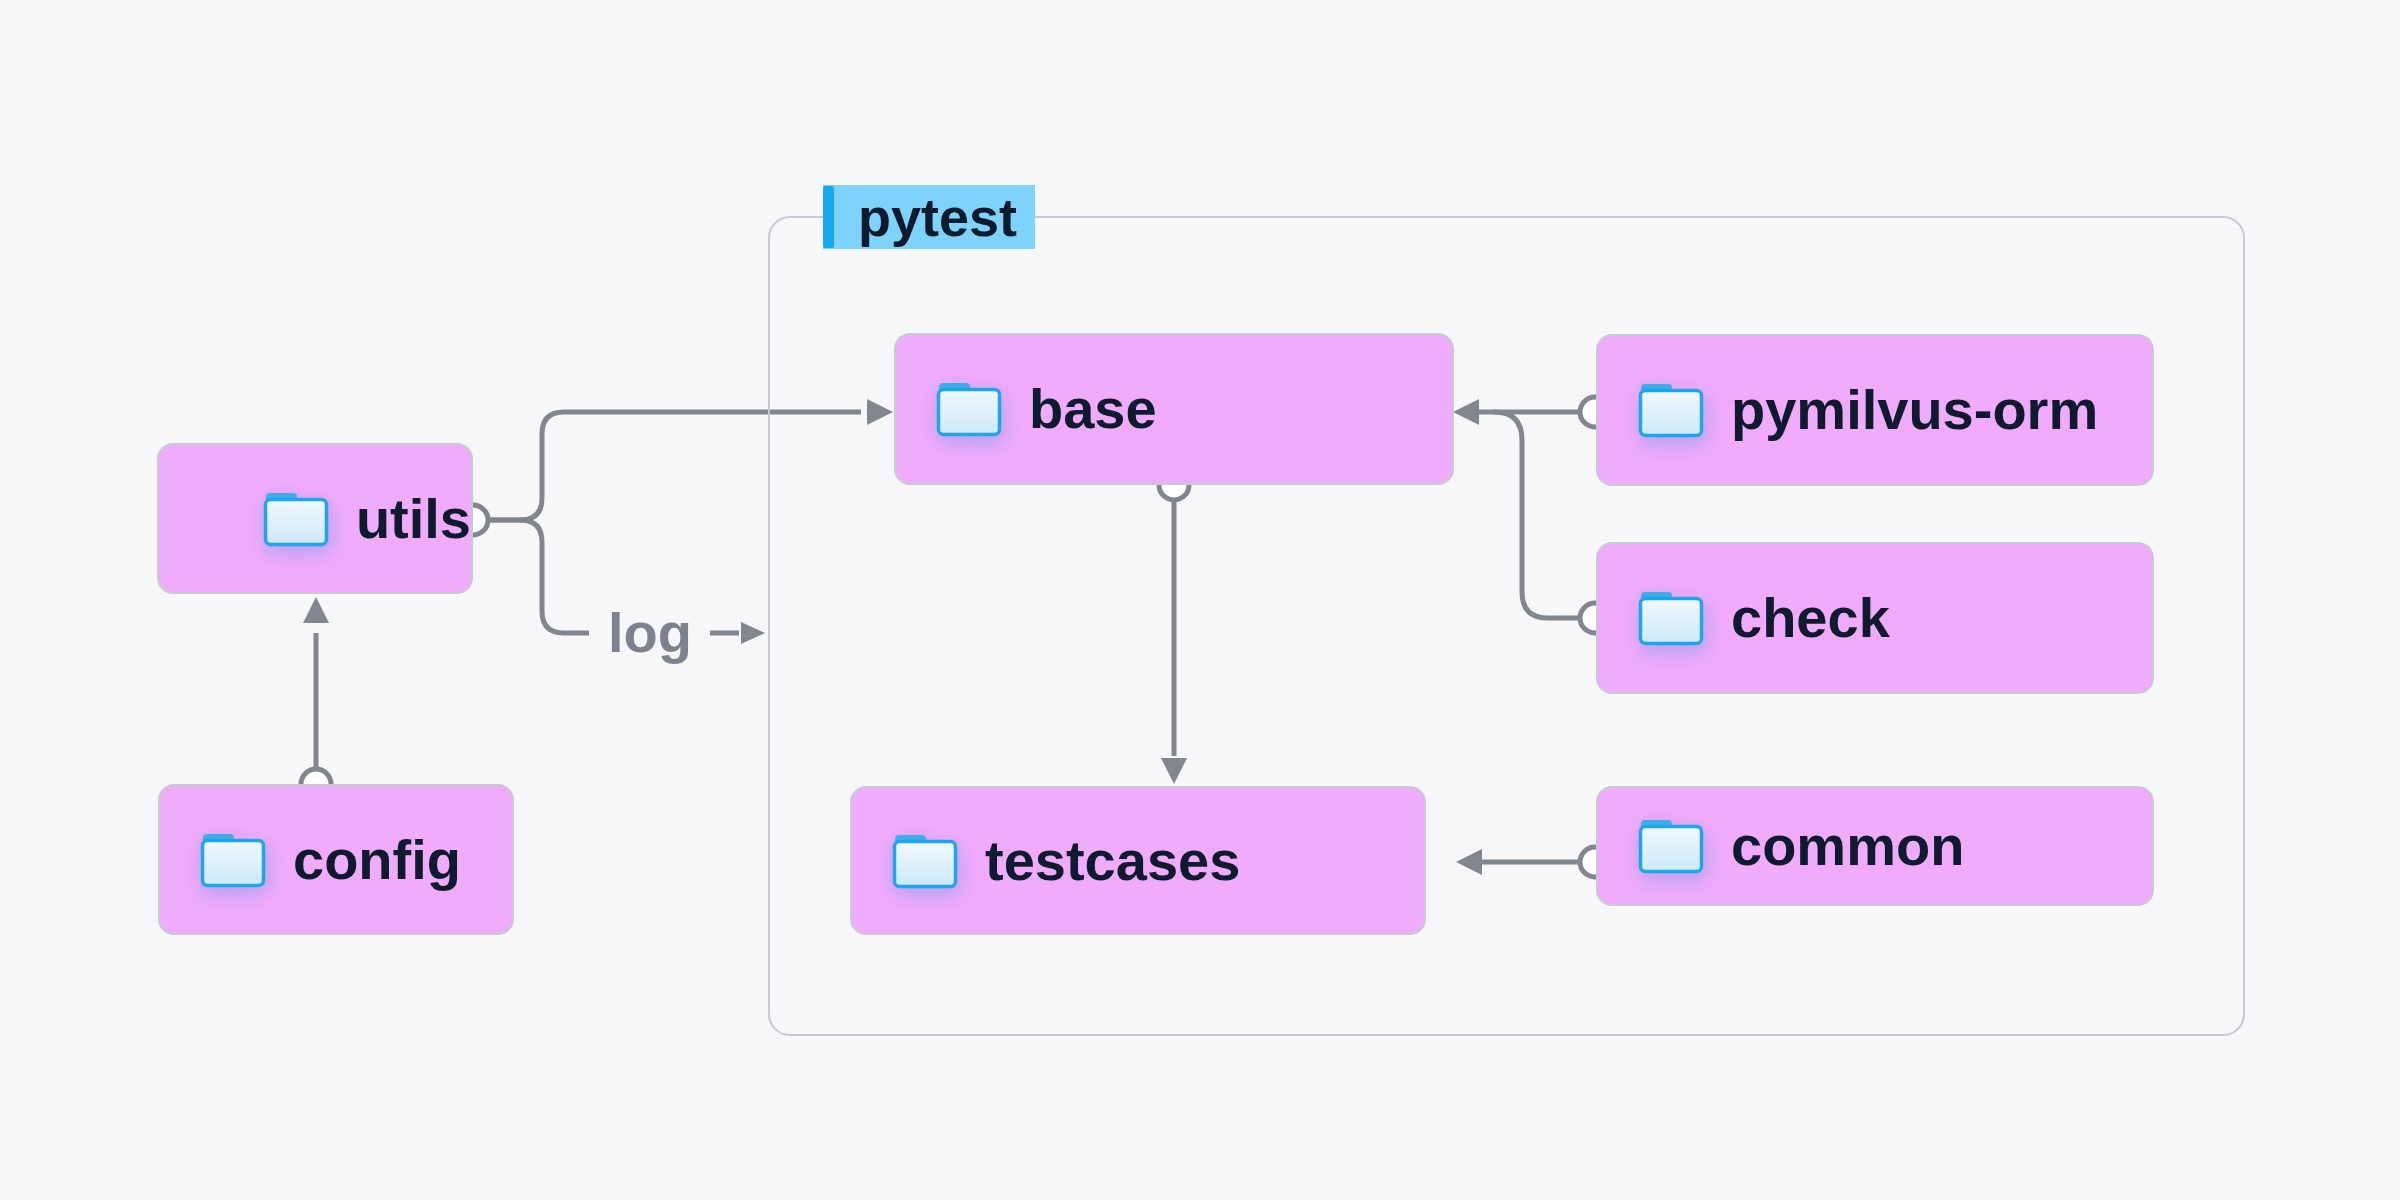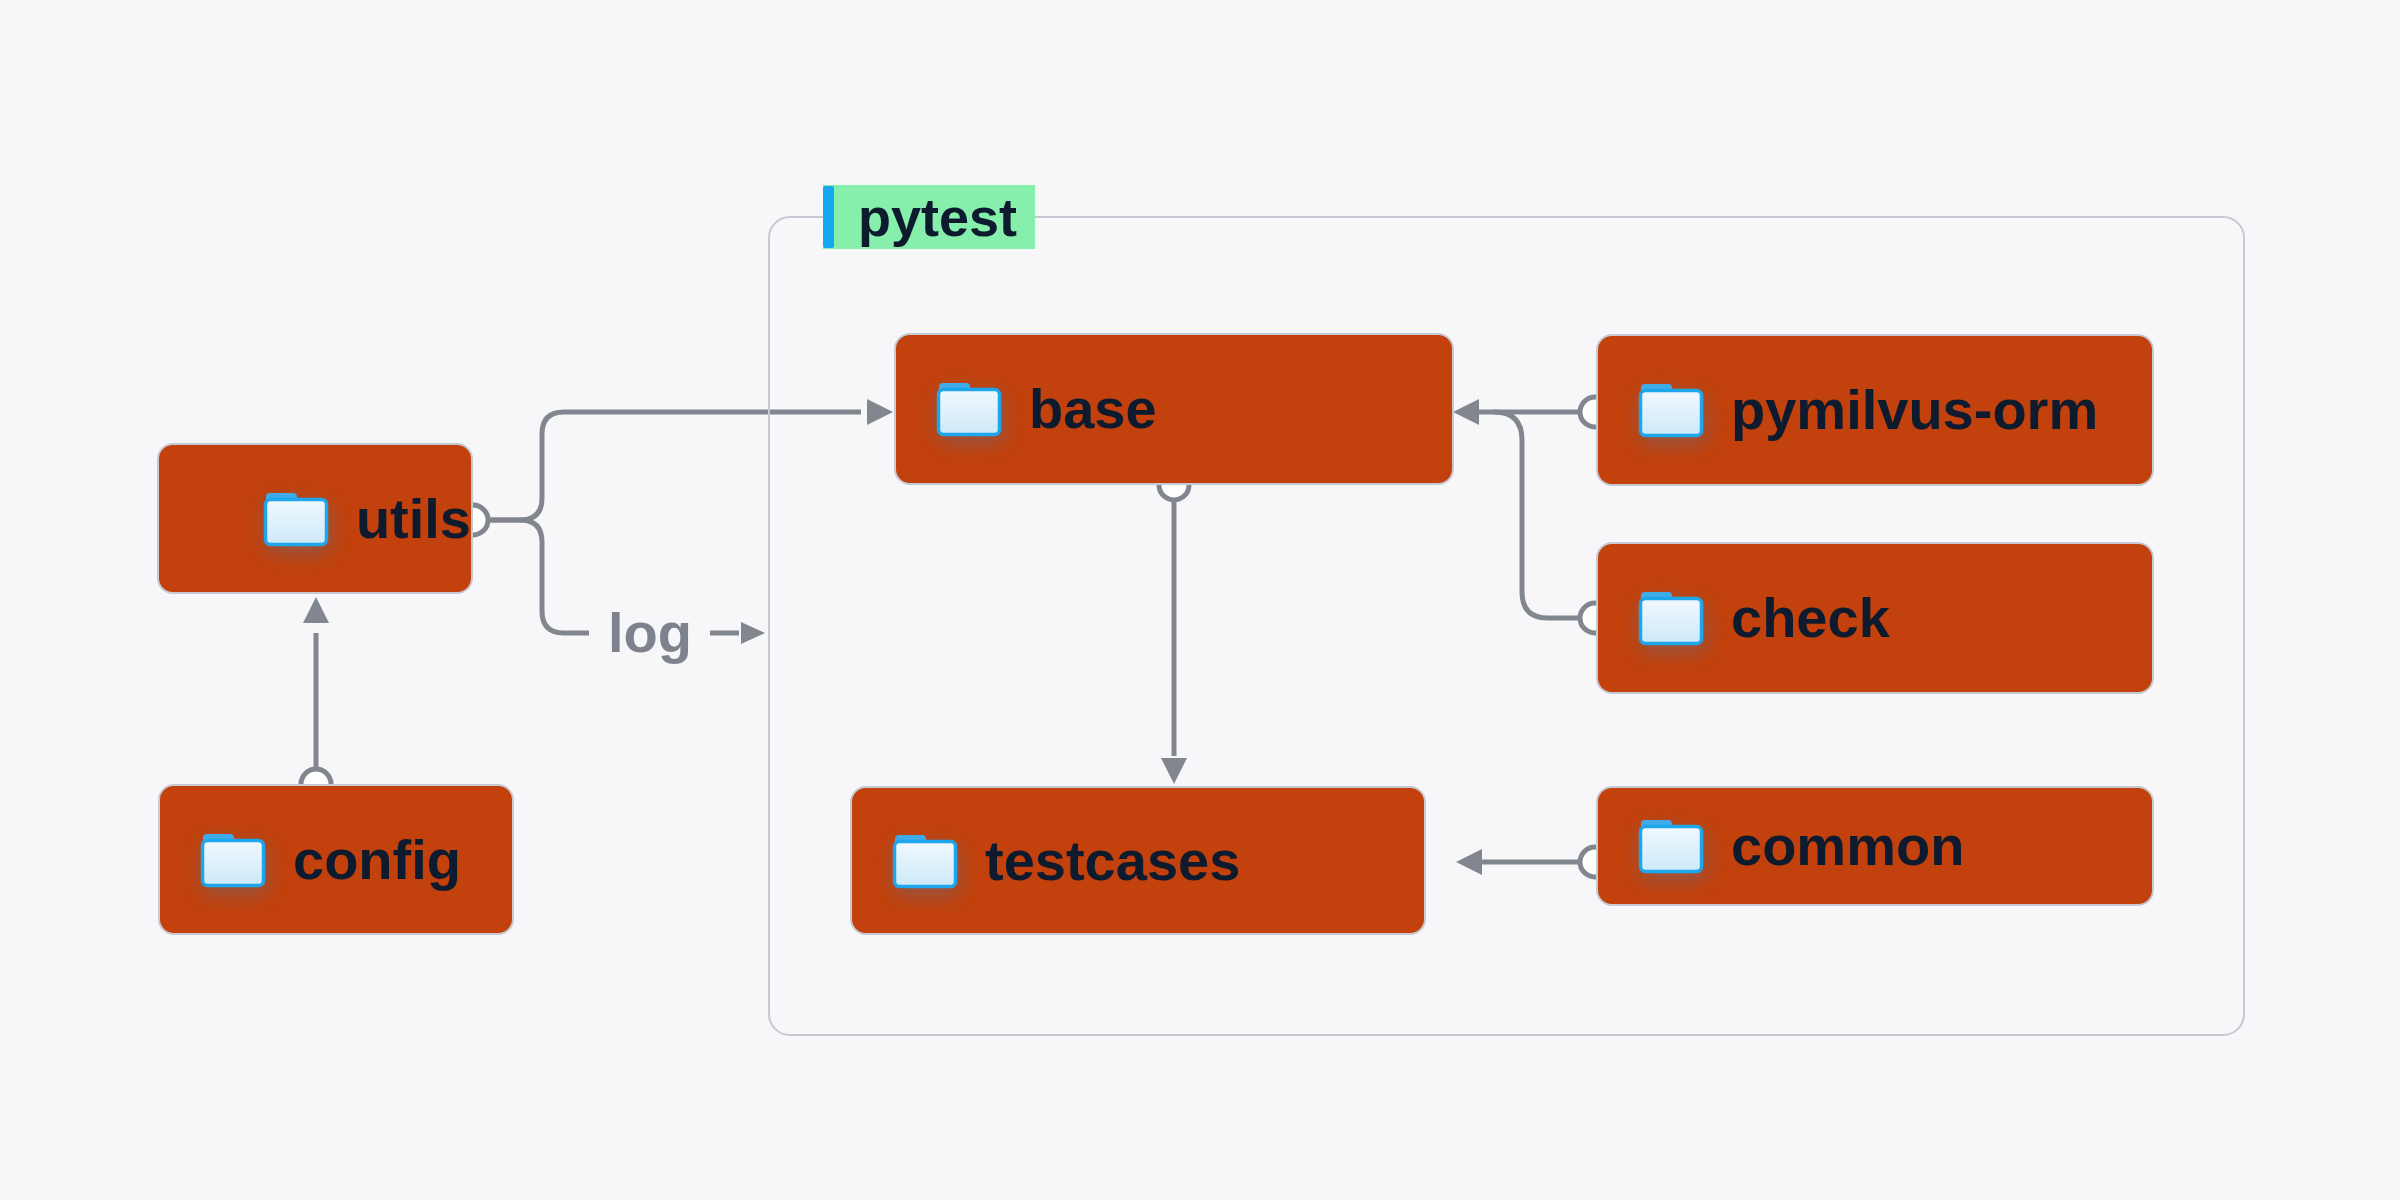--- a/index.html
+++ b/index.html
@@ -2,27 +2,27 @@
 <html><head>
 <meta charset="utf-8">
 <style>
   html,body{margin:0;padding:0;background:#f7f7f9;font-family:"Liberation Sans",sans-serif;}
   .canvas{position:relative;width:2400px;height:1200px;background:#f7f7f9;overflow:hidden;}
 
   
   .group{position:absolute;left:768px;top:216px;width:1477px;height:820px;
          border:2.5px solid #c6c9d3;border-radius:22px;box-sizing:border-box;}
   .group-label{position:absolute;top:-33px;left:53px;height:64px;display:flex;align-items:center;
-               gap:24px;background:#86efac;padding:0 18px 0 0;}
+               gap:24px;background:#7dd3fc;padding:0 18px 0 0;}
   .group-bar{width:11px;height:62px;background:#16a8f0;border-radius:2px;flex:none;}
   .group-text{font-size:54px;font-weight:600;color:#0e1b2e;line-height:1;}
 
   
   .node{position:absolute;display:flex;align-items:center;gap:27px;box-sizing:border-box;
-        background:#c2410c;border:2.5px solid #c7cad3;border-radius:16px;padding-left:40px;}
+        background:#f0abfc;border:2.5px solid #c7cad3;border-radius:16px;padding-left:40px;}
   .node-label{font-size:56px;font-weight:600;color:#0e1b2e;line-height:1;white-space:nowrap;}
   .folder{width:66px;height:56px;flex:none;filter:drop-shadow(2px 7px 10px rgba(40,140,210,.30));}
 
   .n-utils     {left:157px; top:443px; width:316px; height:151px;justify-content:flex-end;}
   .n-config    {left:158px; top:784px; width:356px; height:151px;}
   .n-base      {left:894px; top:333px; width:560px; height:152px;}
   .n-pymilvus  {left:1596px;top:334px; width:558px; height:152px;}
   .n-check     {left:1596px;top:542px; width:558px; height:152px;}
   .n-testcases {left:850px; top:786px; width:576px; height:149px;}
   .n-common    {left:1596px;top:786px; width:558px; height:120px;}

